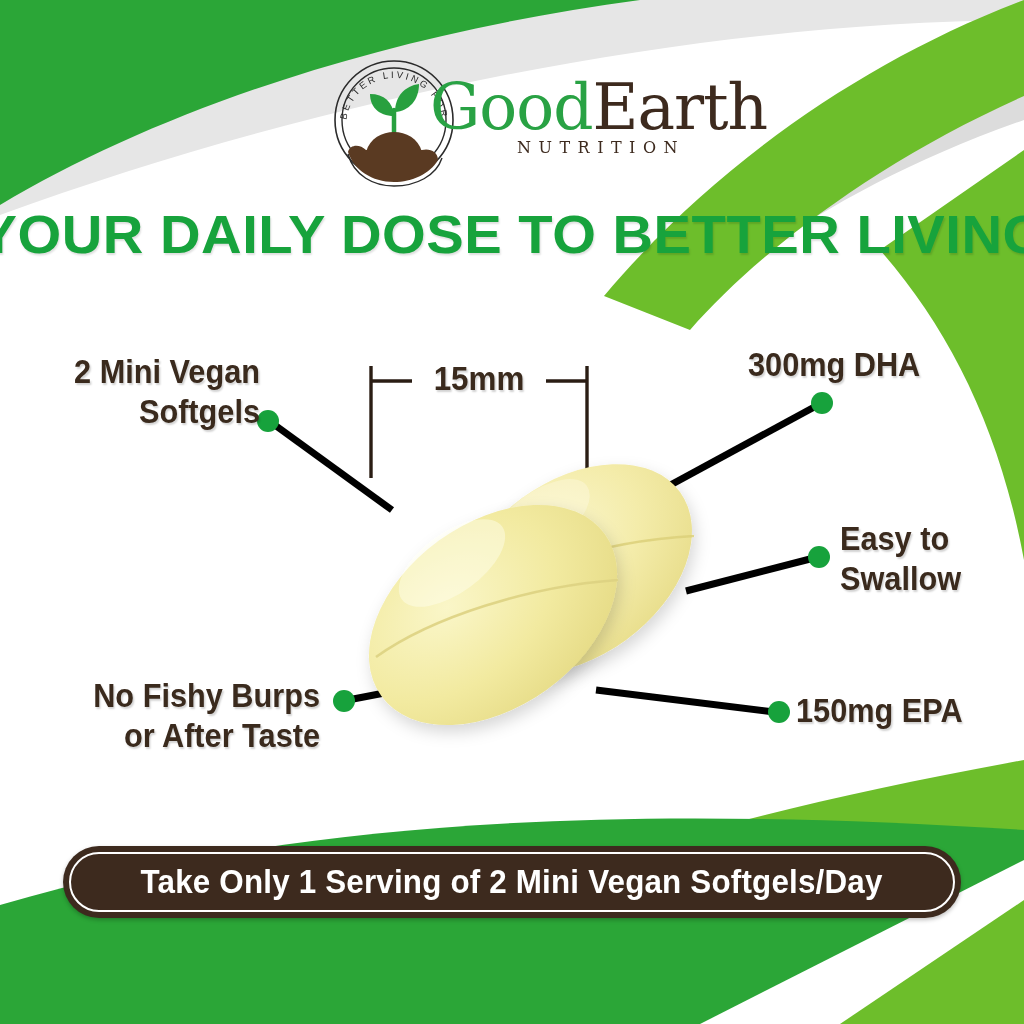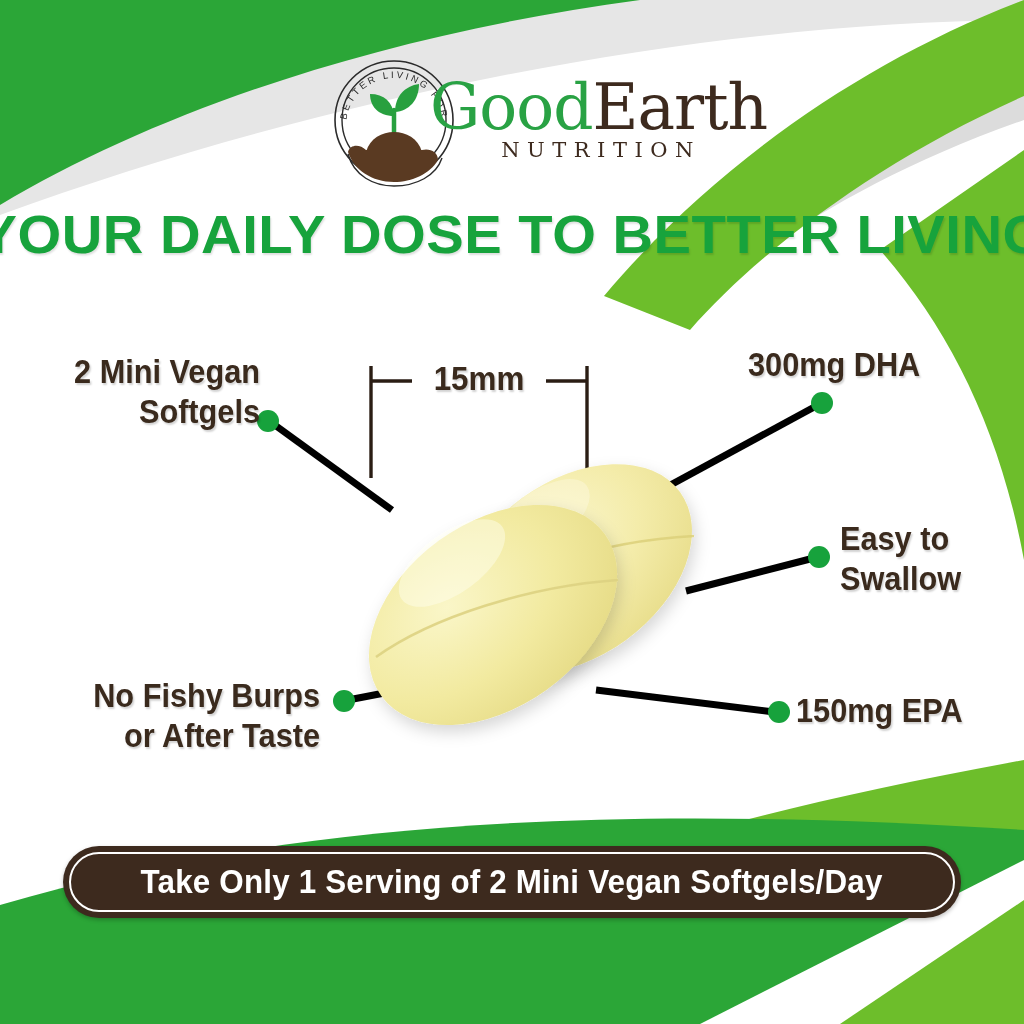--- a/index.html
+++ b/index.html
@@ -55,21 +55,21 @@
     line-height: 56px;
     letter-spacing: -1px;
     white-space: nowrap;
     text-align: right;
   }
   .logo-good { color: #29A244; font-weight: 400; }
   .logo-earth { color: #3D2A1E; font-weight: 400; }
   .logo-sub {
     font-family: "DejaVu Serif", serif;
     color: #3D2A1E;
-    font-size: 21px;
+    font-size: 16px;
     letter-spacing: 7.5px;
     text-align: center;
     margin-top: 2px;
     padding-left: 52px;
     white-space: nowrap;
   }
 
   
   #headline {
     position: absolute;

